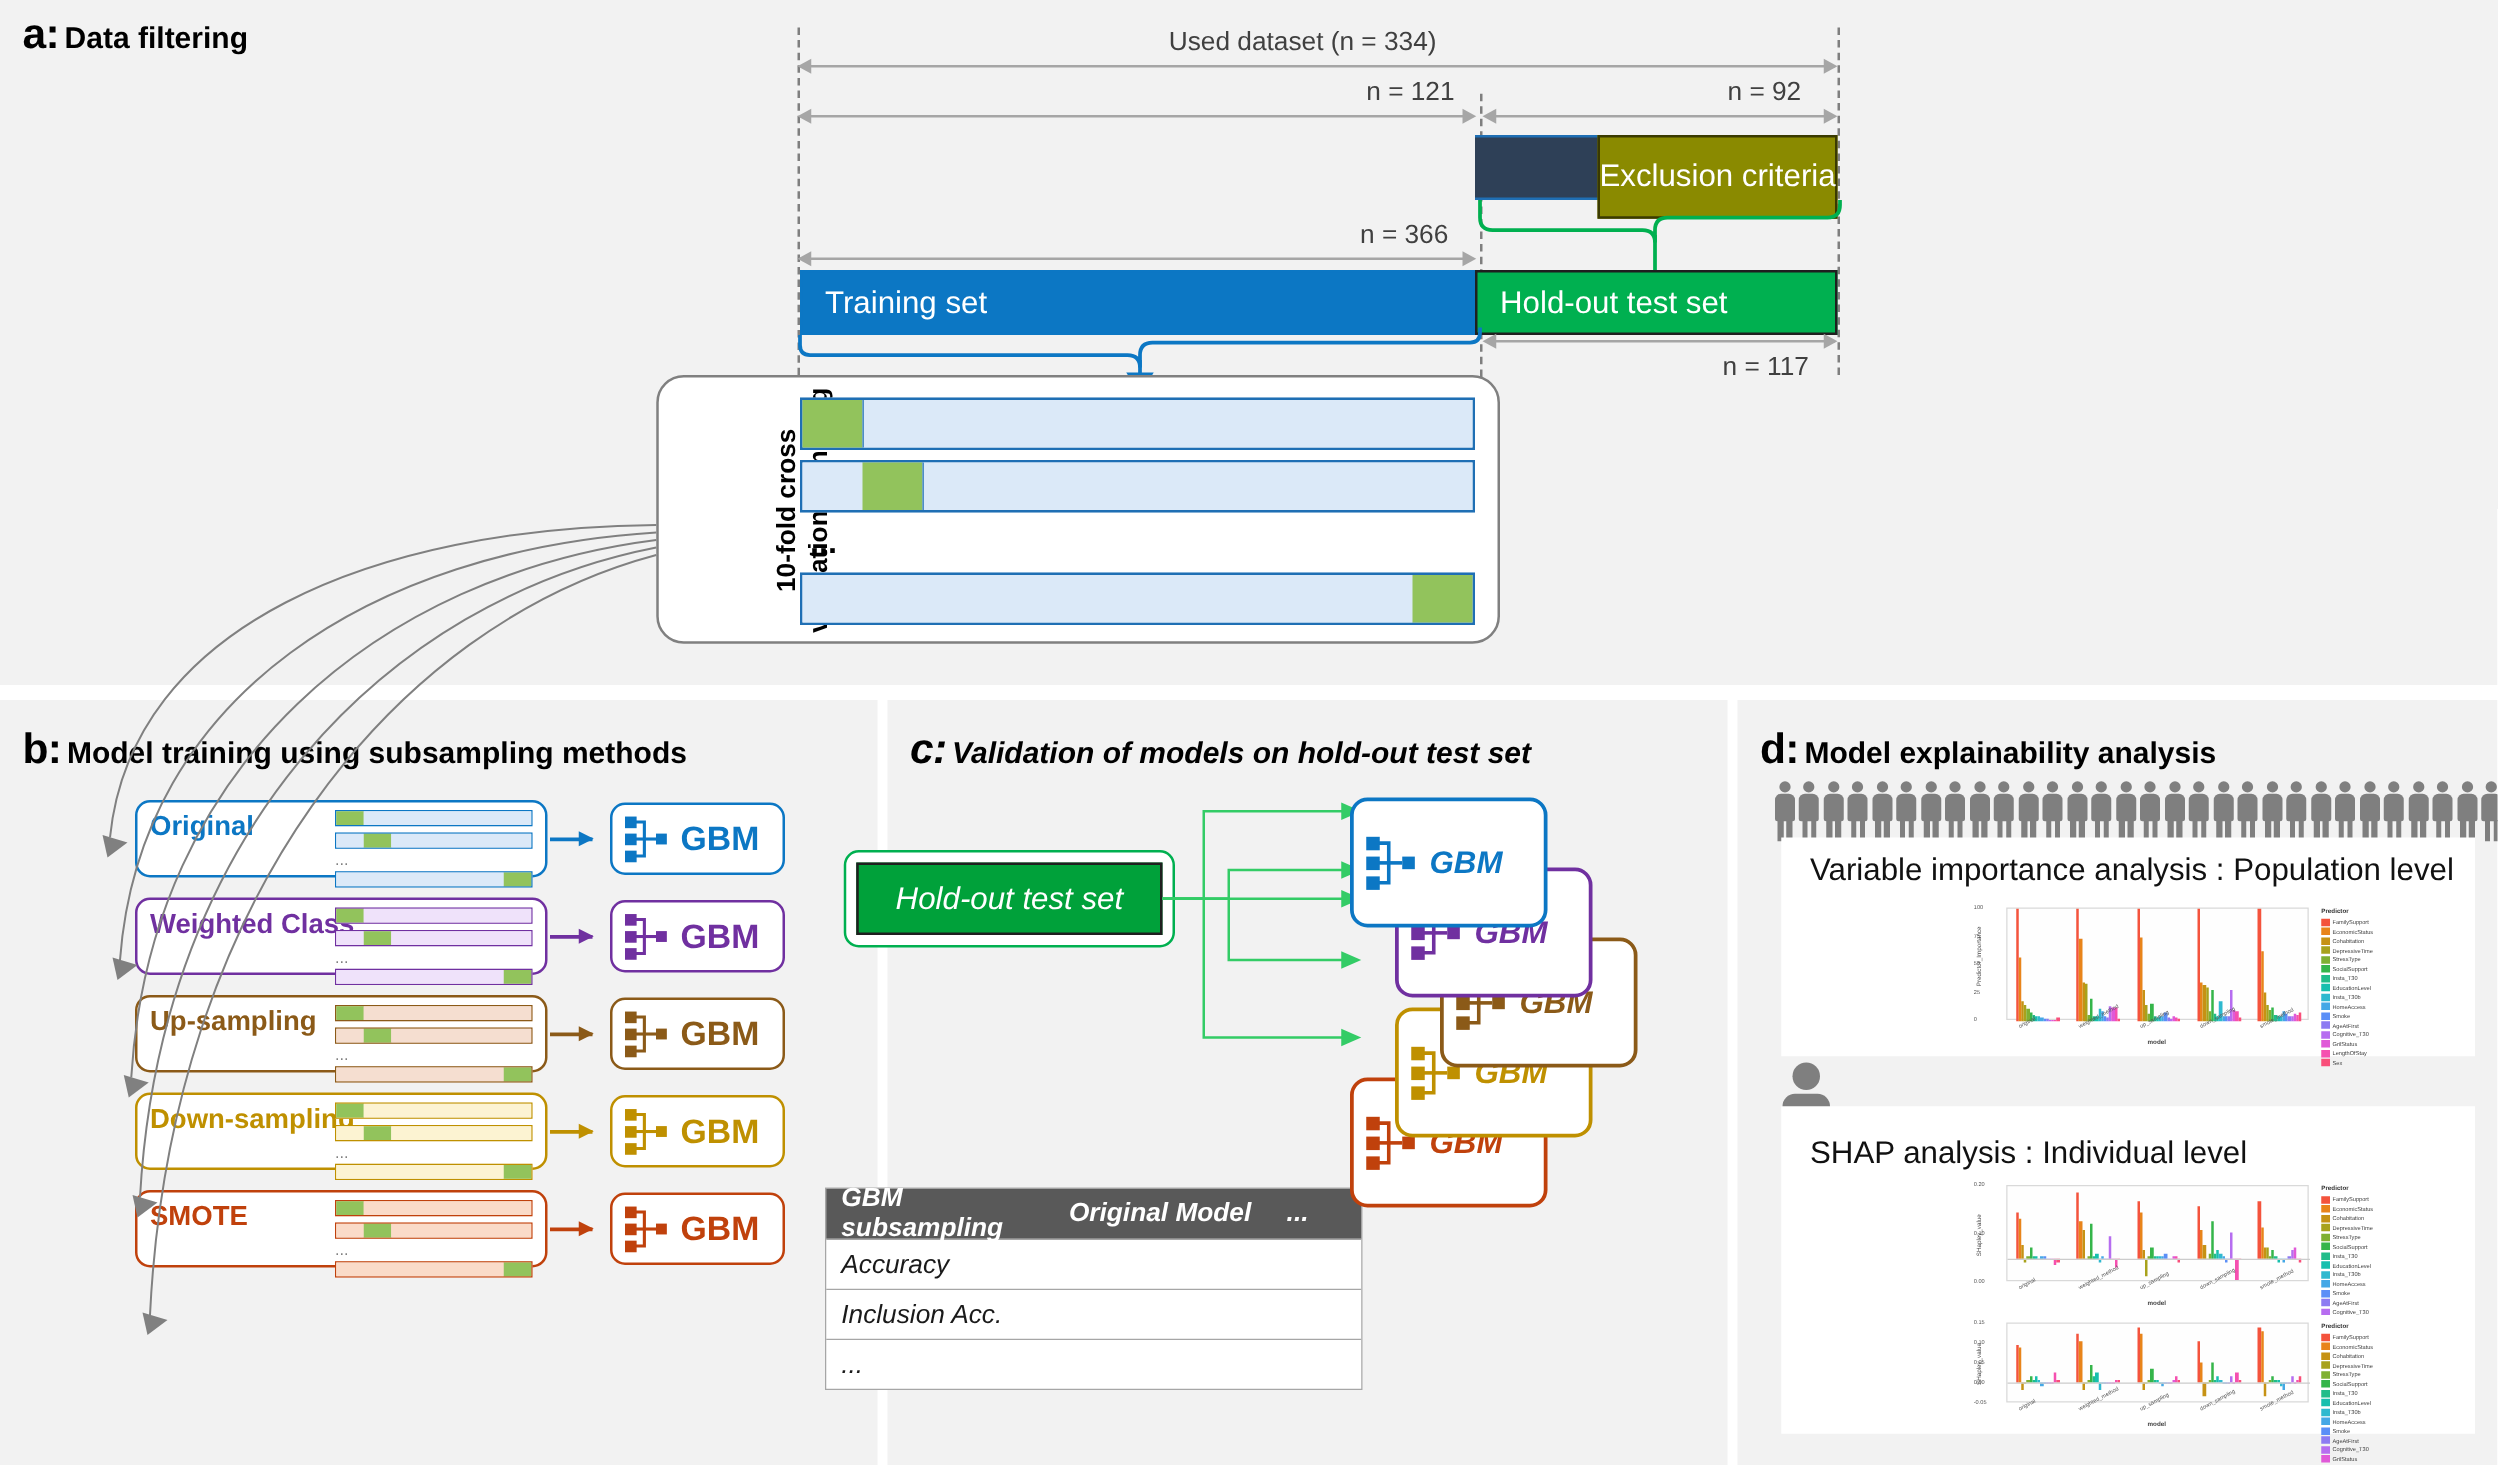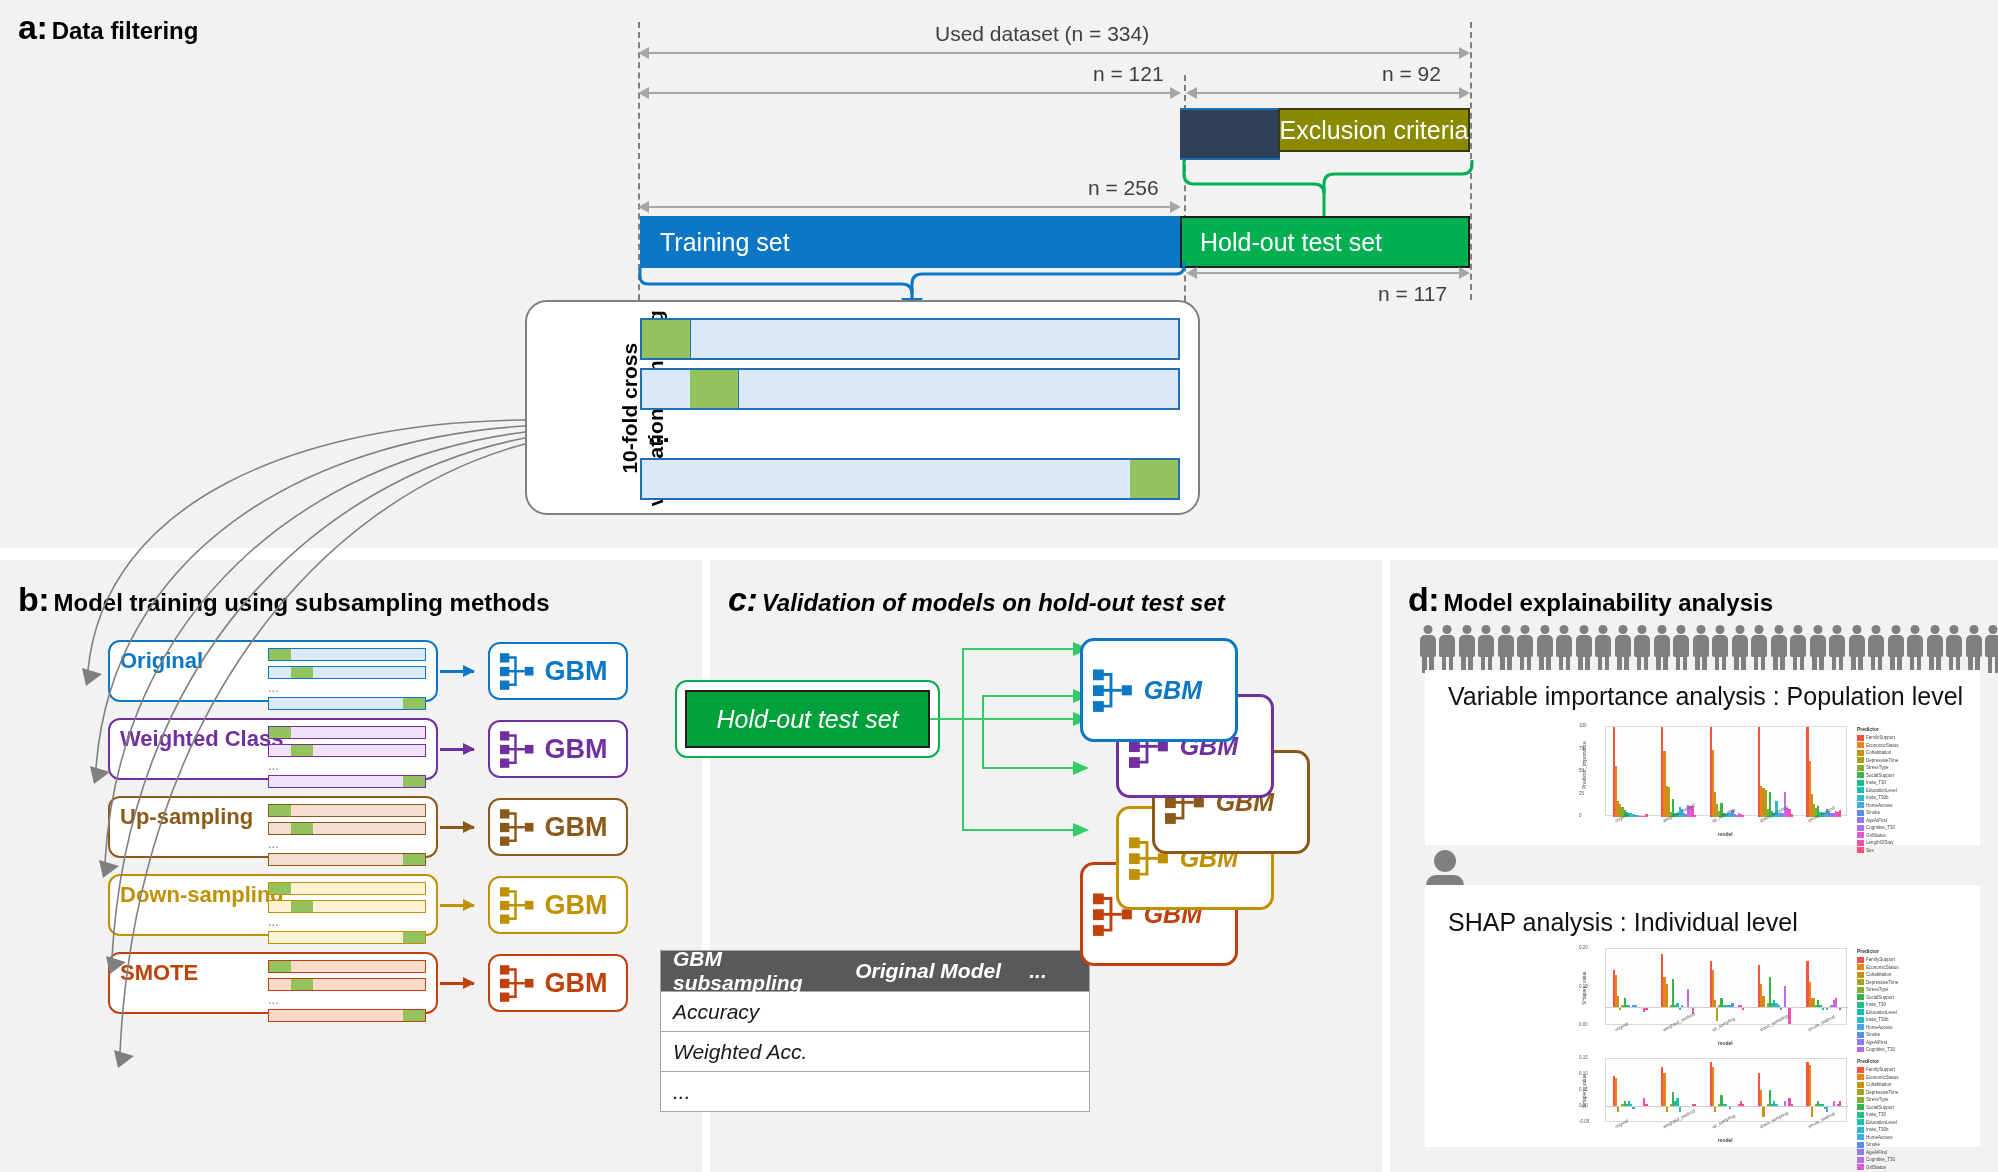--- a/index.html
+++ b/index.html
@@ -141,26 +141,26 @@
   <div class="arrowhead ah-right" style="left:1170px; top:87px;"></div>
 
   <div class="dimlabel" style="left:1382px; top:62px;">
     <span>n = 92</span>
   </div>
   <div class="dimline" style="left:1196px; top:92px; width:272px;"></div>
   <div class="arrowhead ah-left" style="left:1186px; top:87px;"></div>
   <div class="arrowhead ah-right" style="left:1459px; top:87px;"></div>
 
   <div style="position:absolute; left:1180px; top:108px; width:100px; height:52px; background:#2e4057; border-top:2px solid #1f6fb4; border-bottom:2px solid #1f6fb4;"></div>
-  <div class="barbox" id="bar-exclusion" style="left:1278px; top:108px; width:192px; height:44px; justify-content:center; padding-left:0;">
+  <div class="barbox" id="bar-exclusion" style="left:1278px; top:108px; width:192px; height:67px; justify-content:center; padding-left:0;">
     <span>Exclusion criteria</span>
   </div>
 
   <div class="dimlabel" style="left:1088px; top:176px;">
-    <span>n = 256</span>
+    <span>n = 366</span>
   </div>
   <div class="dimline" style="left:640px; top:206px; width:538px;"></div>
   <div class="arrowhead ah-left" style="left:638px; top:201px;"></div>
   <div class="arrowhead ah-right" style="left:1170px; top:201px;"></div>
 
   <svg style="position:absolute; left:1180px; top:158px; width:300px; height:90px;" viewBox="0 0 300 90">
     <path class="green" stroke-width="3" d="M4,2 L4,16 Q4,26 14,26 L134,26 Q144,26 144,36 L144,26 Q144,16 154,16 L282,16 Q292,16 292,6 L292,2"></path>
     <line class="green" stroke-width="3" x1="144" y1="30" x2="144" y2="70"></line>
     <polygon fill="#00b050" points="132,66 156,66 144,88"></polygon>
   </svg>
@@ -536,21 +536,21 @@
       <div class="tc1">GBM subsampling</div>
       <div class="tc2">Original Model</div>
       <div class="tc3">...</div>
     </div>
     <div class="trow">
       <div class="tc1">Accuracy</div>
       <div class="tc2"></div>
       <div class="tc3"></div>
     </div>
     <div class="trow">
-      <div class="tc1">Weighted Acc.</div>
+      <div class="tc1">Inclusion Acc.</div>
       <div class="tc2"></div>
       <div class="tc3"></div>
     </div>
     <div class="trow">
       <div class="tc1">...</div>
       <div class="tc2"></div>
       <div class="tc3"></div>
     </div>
   </div>
 </div>

